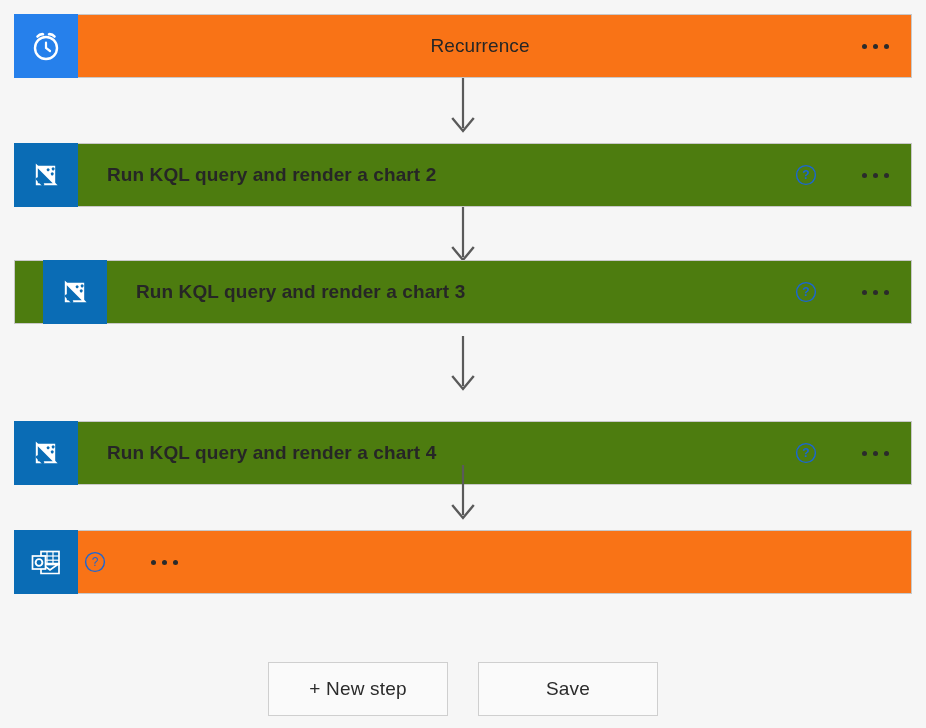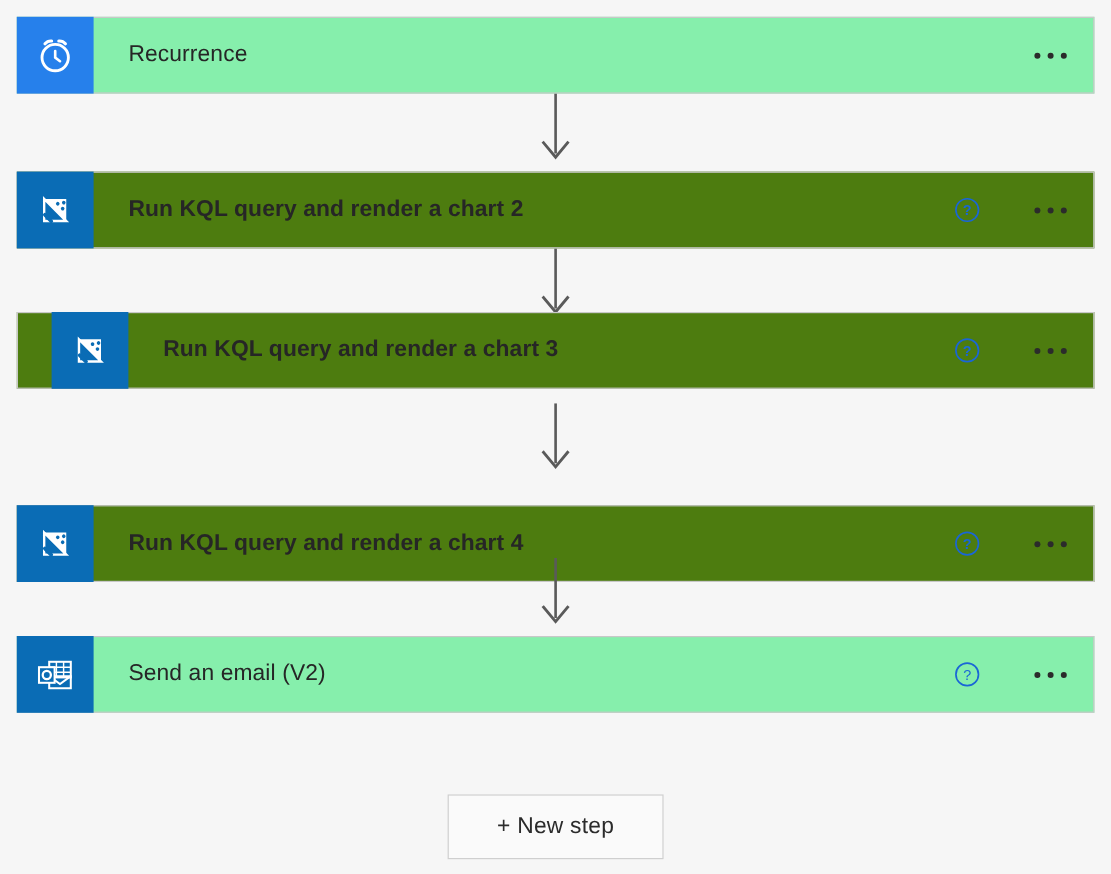--- a/index.html
+++ b/index.html
@@ -26,21 +26,21 @@
     position: absolute;
     left: 14px;
     width: 898px;
     height: 64px;
     box-sizing: border-box;
     border: 1px solid #c8c8c8;
     display: flex;
     align-items: center;
     background: #deeafa;
   }
-  .card.tone-blue   { background: #86efac; }
+  .card.tone-blue   { background: #f97316; text-align: center; }
   .card.tone-grey   { background: #4d7c0f; font-weight: bold; }
 
   .icon-tile {
     width: 64px;
     height: 64px;
     flex: 0 0 64px;
     margin-left: -1px;
     margin-top: -1px;
     margin-bottom: -1px;
     display: flex;
@@ -279,33 +279,33 @@
         <line x1="20" y1="8.5" x2="20" y2="21.5" stroke="#ffffff" stroke-width="1.2"></line>
         <line x1="26" y1="8.5" x2="26" y2="21.5" stroke="#ffffff" stroke-width="1.2"></line>
 
         <path d="M14 20.5 L32 20.5 L32 30.5 L14 30.5 Z" fill="none" stroke="#ffffff" stroke-width="1.7"></path>
         <path d="M14 20.5 L23 27 L32 20.5" fill="none" stroke="#ffffff" stroke-width="1.7"></path>
 
         <rect x="5.5" y="13" width="13" height="13" fill="#0a6cb5" stroke="#ffffff" stroke-width="1.7"></rect>
         <circle cx="12" cy="19.5" r="3.4" fill="none" stroke="#ffffff" stroke-width="1.9"></circle>
       </svg>
     </div>
-    <div class="card-title">Send an email (V2)</div>
     <div class="card-actions">
       <div class="help-btn">
         <svg width="22" height="22" viewBox="0 0 22 22" aria-hidden="true">
           <circle cx="11" cy="11" r="9.4" fill="none" stroke="#1a66d6" stroke-width="1.4"></circle>
           <text x="11" y="15.4" text-anchor="middle" font-family="Liberation Sans, sans-serif" font-size="12" fill="#1a66d6">?</text>
         </svg>
       </div>
       <div class="ellipsis-btn">
         <i></i>
           <i></i>
           <i></i>
       </div>
     </div>
   </div>
 
   <div class="footer-bar">
     <button class="flow-btn">+ New step</button>
+    <button class="flow-btn">Save</button>
   </div>
 
 </div>
 
 </body></html>

